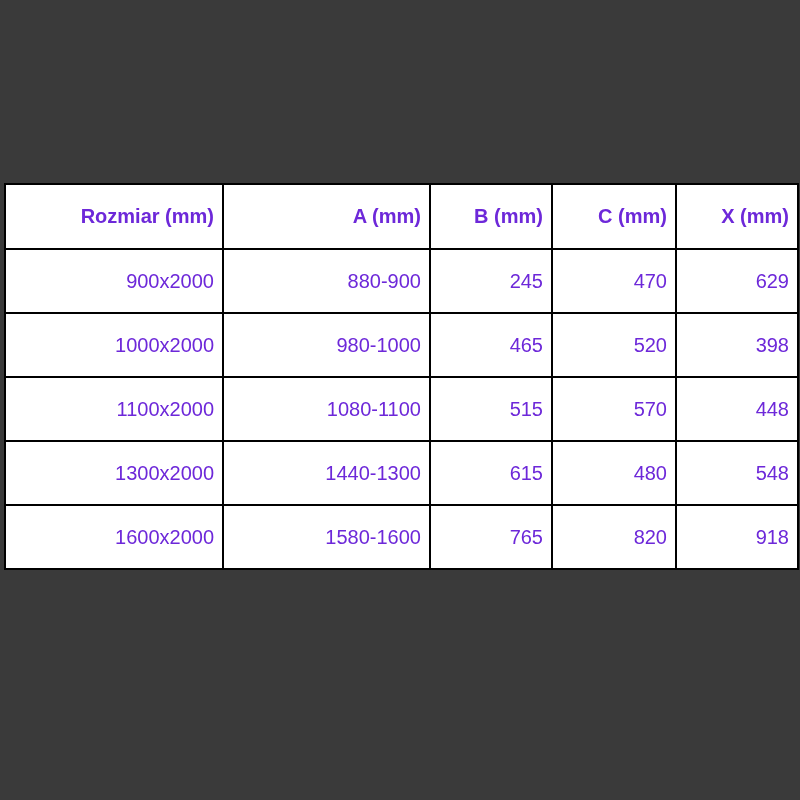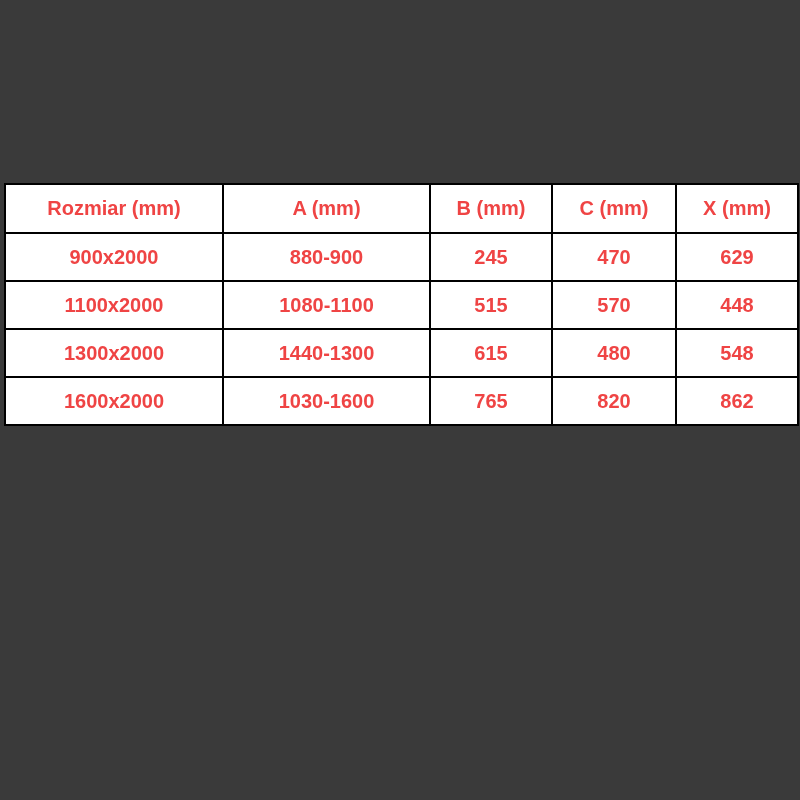--- a/index.html
+++ b/index.html
@@ -21,36 +21,36 @@
   }
   table.spec-table {
     border-collapse: collapse;
     table-layout: fixed;
     width: 793px;
     background: #ffffff;
   }
   table.spec-table th,
   table.spec-table td {
     border: 2px solid #000000;
-    text-align: center;
+    text-align: right;
     vertical-align: middle;
-    padding: 0;
-    color: #ef4444;
+    padding: 8px;
+    color: #6d28d9;
     background: #ffffff;
     overflow: hidden;
     white-space: nowrap;
   }
   table.spec-table th {
     font-size: 20px;
     font-weight: bold;
     height: 47px;
   }
   table.spec-table td {
     font-size: 20px;
-    font-weight: bold;
+    font-weight: normal;
     height: 46px;
   }
   col.c1 { width: 218px; }
   col.c2 { width: 207px; }
   col.c3 { width: 122px; }
   col.c4 { width: 124px; }
   col.c5 { width: 122px; }
 </style>
 </head>
 <body>
@@ -75,35 +75,42 @@
     </thead>
     <tbody>
       <tr>
         <td>900x2000</td>
         <td>880-900</td>
         <td>245</td>
         <td>470</td>
         <td>629</td>
       </tr>
       <tr>
+        <td>1000x2000</td>
+        <td>980-1000</td>
+        <td>465</td>
+        <td>520</td>
+        <td>398</td>
+      </tr>
+      <tr>
         <td>1100x2000</td>
         <td>1080-1100</td>
         <td>515</td>
         <td>570</td>
         <td>448</td>
       </tr>
       <tr>
         <td>1300x2000</td>
         <td>1440-1300</td>
         <td>615</td>
         <td>480</td>
         <td>548</td>
       </tr>
       <tr>
         <td>1600x2000</td>
-        <td>1030-1600</td>
+        <td>1580-1600</td>
         <td>765</td>
         <td>820</td>
-        <td>862</td>
+        <td>918</td>
       </tr>
     </tbody>
   </table>
 </div>
 
 </body></html>

